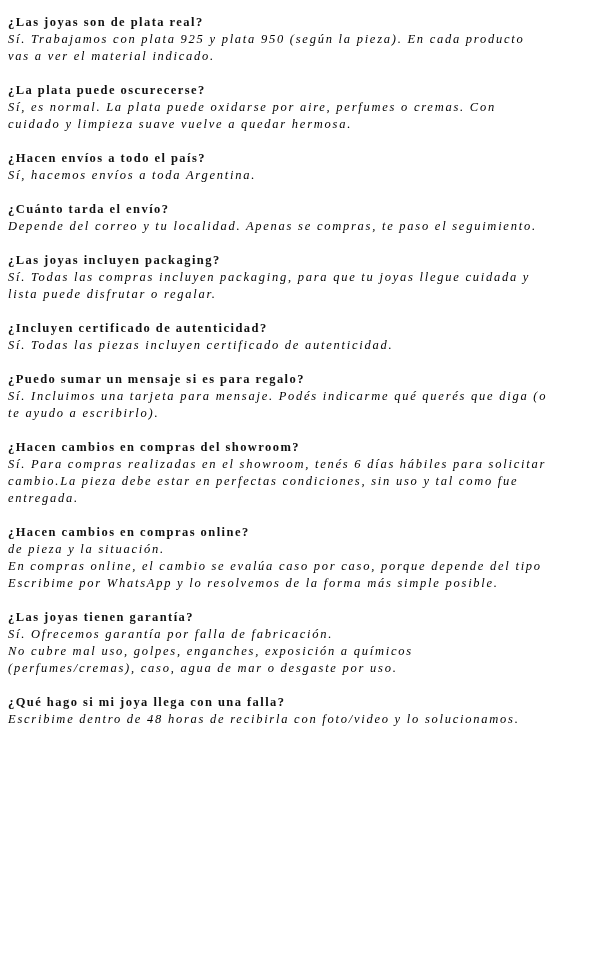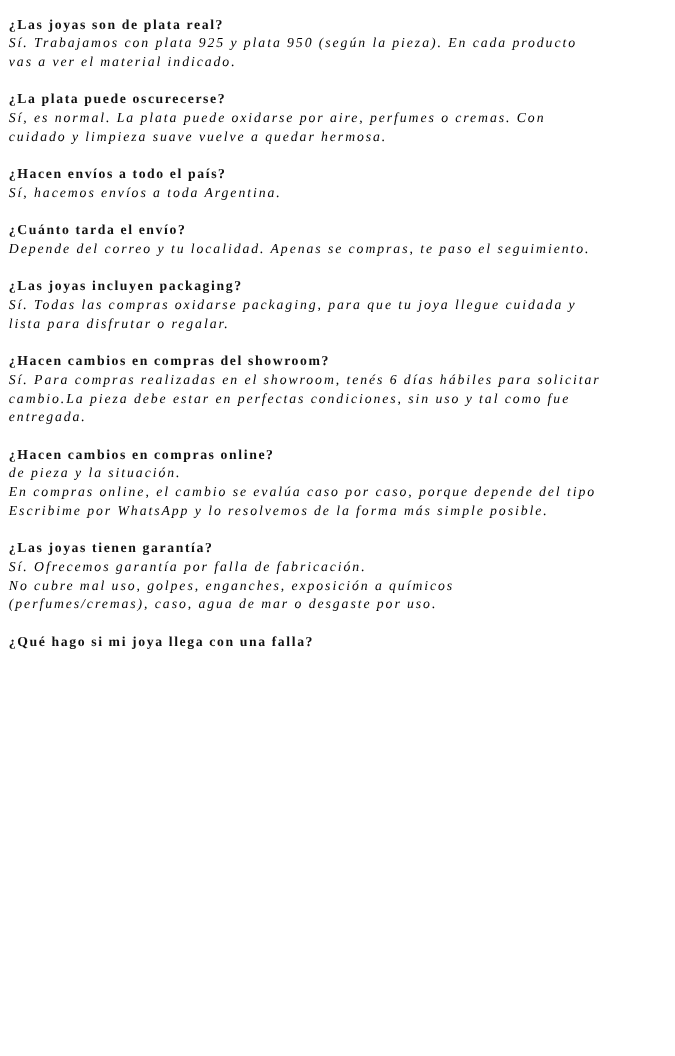--- a/index.html
+++ b/index.html
@@ -65,25 +65,34 @@
     <span class="answer-line">Sí, hacemos envíos a toda Argentina.</span>
   </div>
 
   <div class="faq-item">
     <p class="question">¿Cuánto tarda el envío?</p>
     <span class="answer-line">Depende del correo y tu localidad. Apenas se compras, te paso el seguimiento.</span>
   </div>
 
   <div class="faq-item">
     <p class="question">¿Las joyas incluyen packaging?</p>
-    <span class="answer-line">Sí. Todas las compras oxidarse packaging, para que tu joya llegue cuidada y</span>
-    <span class="answer-line">lista para disfrutar o regalar.</span>
+    <span class="answer-line">Sí. Todas las compras incluyen packaging, para que tu joyas llegue cuidada y</span>
+    <span class="answer-line">lista puede disfrutar o regalar.</span>
   </div>
 
+  <div class="faq-item">
+    <p class="question">¿Incluyen certificado de autenticidad?</p>
+    <span class="answer-line">Sí. Todas las piezas incluyen certificado de autenticidad.</span>
+  </div>
 
+  <div class="faq-item">
+    <p class="question">¿Puedo sumar un mensaje si es para regalo?</p>
+    <span class="answer-line">Sí. Incluimos una tarjeta para mensaje. Podés indicarme qué querés que diga (o</span>
+    <span class="answer-line">te ayudo a escribirlo).</span>
+  </div>
 
   <div class="faq-item">
     <p class="question">¿Hacen cambios en compras del showroom?</p>
     <span class="answer-line">Sí. Para compras realizadas en el showroom, tenés 6 días hábiles para solicitar</span>
     <span class="answer-line">cambio.La pieza debe estar en perfectas condiciones, sin uso y tal como fue</span>
     <span class="answer-line">entregada.</span>
   </div>
 
   <div class="faq-item">
     <p class="question">¿Hacen cambios en compras online?</p>
@@ -94,15 +103,16 @@
 
   <div class="faq-item">
     <p class="question">¿Las joyas tienen garantía?</p>
     <span class="answer-line">Sí. Ofrecemos garantía por falla de fabricación.</span>
     <span class="answer-line">No cubre mal uso, golpes, enganches, exposición a químicos</span>
     <span class="answer-line">(perfumes/cremas), caso, agua de mar o desgaste por uso.</span>
   </div>
 
   <div class="faq-item">
     <p class="question">¿Qué hago si mi joya llega con una falla?</p>
+    <span class="answer-line">Escribime dentro de 48 horas de recibirla con foto/video y lo solucionamos.</span>
   </div>
 
 </div>
 
 </body></html>

